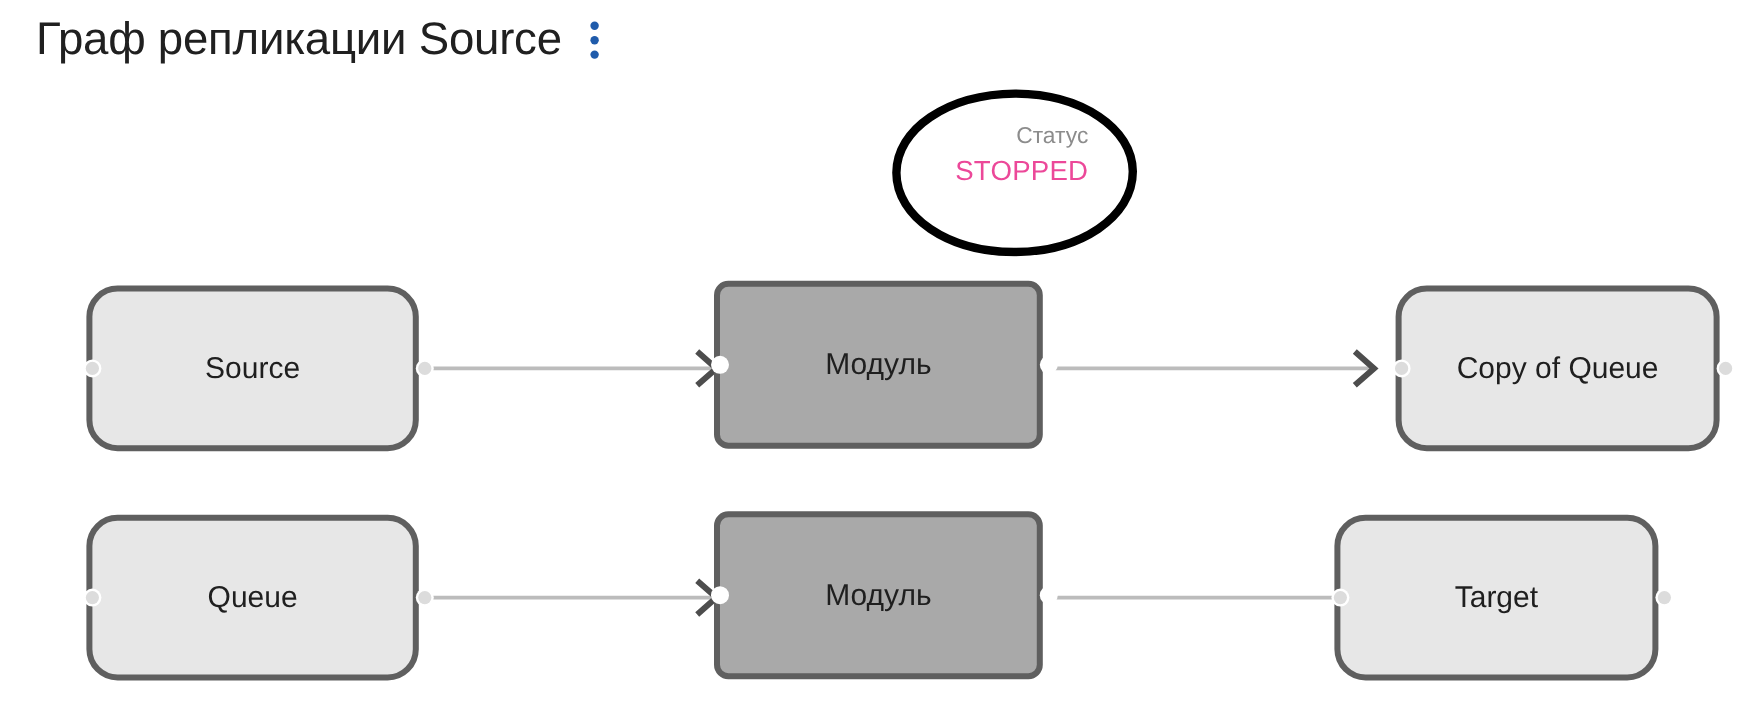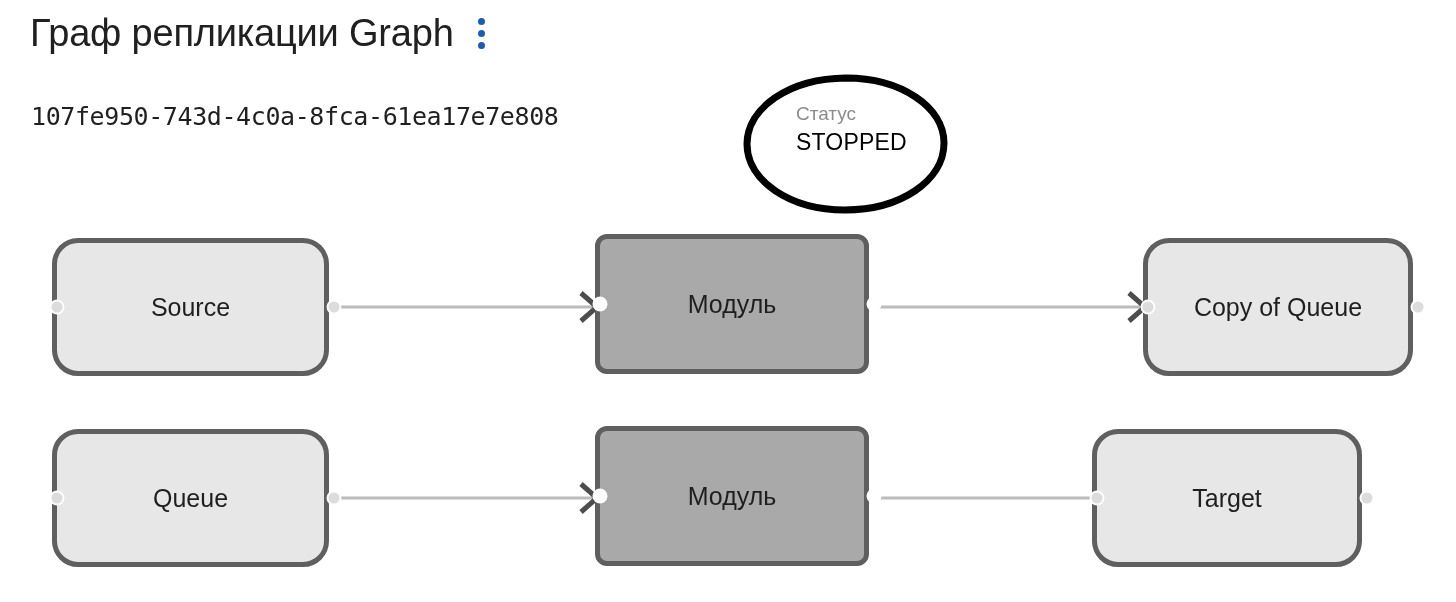--- a/index.html
+++ b/index.html
@@ -75,30 +75,31 @@
     font-family: "DejaVu Sans Mono", "Liberation Mono", monospace;
     letter-spacing: -0.4px;
     white-space: nowrap;
   }
 
   
   #status-block {
     position: absolute;
     left: 796px;
     top: 100px;
+    text-align: right;
   }
   #status-label {
     font-size: 19px;
     color: #8c8c8c;
     line-height: 27px;
     font-weight: 400;
   }
   #status-value {
     font-size: 23px;
-    color: #000000;
+    color: #ec4899;
     line-height: 31px;
     font-weight: 400;
     letter-spacing: 0.2px;
   }
   #status-ellipse {
     position: absolute;
     left: 743px;
     top: 74px;
     width: 206px;
     height: 140px;
@@ -133,20 +134,21 @@
     cursor: pointer;
   }
   .node .node-label {
     white-space: nowrap;
     padding: 0 10px;
   }
   .node.kind-endpoint {
     background: #e7e7e7;
     border: 5px solid #5f5f5f;
     border-radius: 26px;
+    margin-left: 20px;
   }
   .node.kind-module {
     background: #a9a9a9;
     border: 5px solid #5f5f5f;
     border-radius: 12px;
   }
 
   
   .port {
     position: absolute;
@@ -170,30 +172,29 @@
   .port.port-module .port-core {
     background: #ffffff;
   }
 </style>
 </head>
 <body>
 
 <div id="header">
 
   <div id="title-row">
-    <div id="page-title">Граф репликации Graph</div>
+    <div id="page-title">Граф репликации Source</div>
     <div id="kebab-menu">
       <span class="dot"></span>
       <span class="dot"></span>
       <span class="dot"></span>
     </div>
   </div>
 
   <div id="id-block">
-    <div id="id-value">107fe950-743d-4c0a-8fca-61ea17e7e808</div>
   </div>
 
   <div id="status-block">
     <div id="status-label">Статус</div>
     <div id="status-value">STOPPED</div>
   </div>
 
   <svg id="status-ellipse" viewBox="0 0 206 140" xmlns="http://www.w3.org/2000/svg">
     <path d="M 103 4
              C 158 4, 201 33, 201 69

